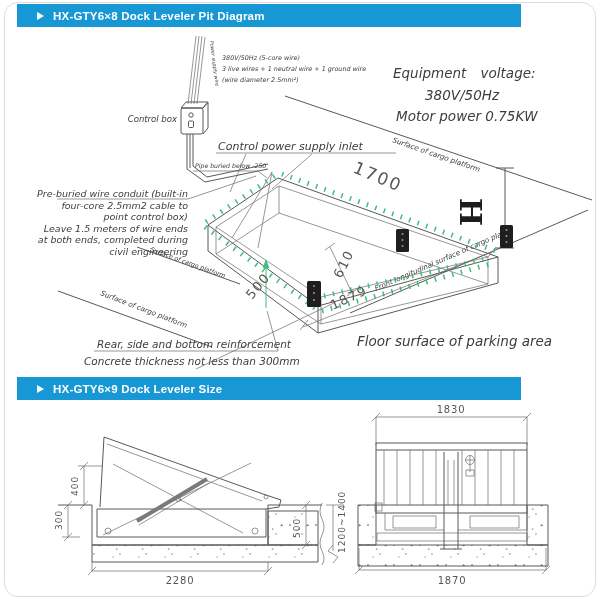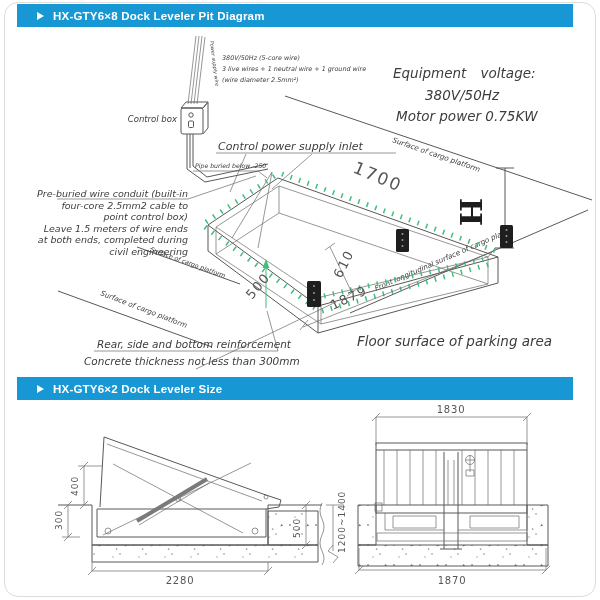--- a/index.html
+++ b/index.html
@@ -1,20 +1,20 @@
 <!DOCTYPE html>
 <html><head>
 <meta charset="utf-8">
 <style>
   html,body{margin:0;padding:0;background:#fff;}
   .page{position:relative;width:600px;height:600px;background:#fff;overflow:hidden;
         font-family:"Liberation Sans",sans-serif;}
   .card{position:absolute;left:4px;top:2px;right:4px;bottom:3px;border:1.5px solid #dcdcdc;
         border-radius:14px;background:#fff;}
-  .banner{position:absolute;left:17px;width:556px;height:23px;background:#1798d5;
+  .banner{position:absolute;left:17px;width:504px;height:23px;background:#1798d5;
           display:flex;align-items:center;color:#fff;font-weight:bold;font-size:11.5px;
           letter-spacing:.2px;}
   .banner .tri{width:0;height:0;border-left:7px solid #fff;border-top:4.5px solid transparent;
           border-bottom:4.5px solid transparent;margin-left:20px;margin-right:9px;}
   .b1{top:4px;} .b2{top:377px;}
   svg{position:absolute;left:0;}
   .svg1{top:28px;} .svg2{top:400px;}
   .ln{stroke:#585858;fill:none;stroke-width:1;}
   .thin{stroke:#6a6a6a;fill:none;stroke-width:.7;}
   .ti{font-family:"DejaVu Sans",sans-serif;font-style:italic;fill:#3c3c3c;}
@@ -152,21 +152,21 @@
 
   <text class="ti t105" x="97" y="348">Rear, side and bottom reinforcement</text>
   <path class="thin" d="M94,351 L278,351 L267,311"></path>
   <text class="ti t105" x="84" y="365">Concrete thickness not less than 300mm</text>
   <path class="thin" d="M196,369 L336,302"></path>
   <text class="ti t135" x="357" y="346">Floor surface of parking area</text>
 </svg>
 
 <div class="banner b2">
   <span class="tri"></span>
-  <span>HX-GTY6×2 Dock Leveler Size</span>
+  <span>HX-GTY6×9 Dock Leveler Size</span>
 </div>
 
 <svg class="svg2" width="600" height="196" viewBox="0 400 600 196">
   <defs>
     <pattern id="conc" width="26" height="20" patternUnits="userSpaceOnUse">
       <circle cx="4" cy="5" r="0.9" fill="#888"></circle>
       <circle cx="16" cy="14" r="0.8" fill="#888"></circle>
       <path d="M21,4 l2.4,1.6 l-2.8,1 Z" fill="#777"></path>
       <circle cx="9" cy="17" r="0.7" fill="#999"></circle>
       <path d="M12,8 l2,1.2 l-2.2,0.8 Z" fill="#999"></path>

